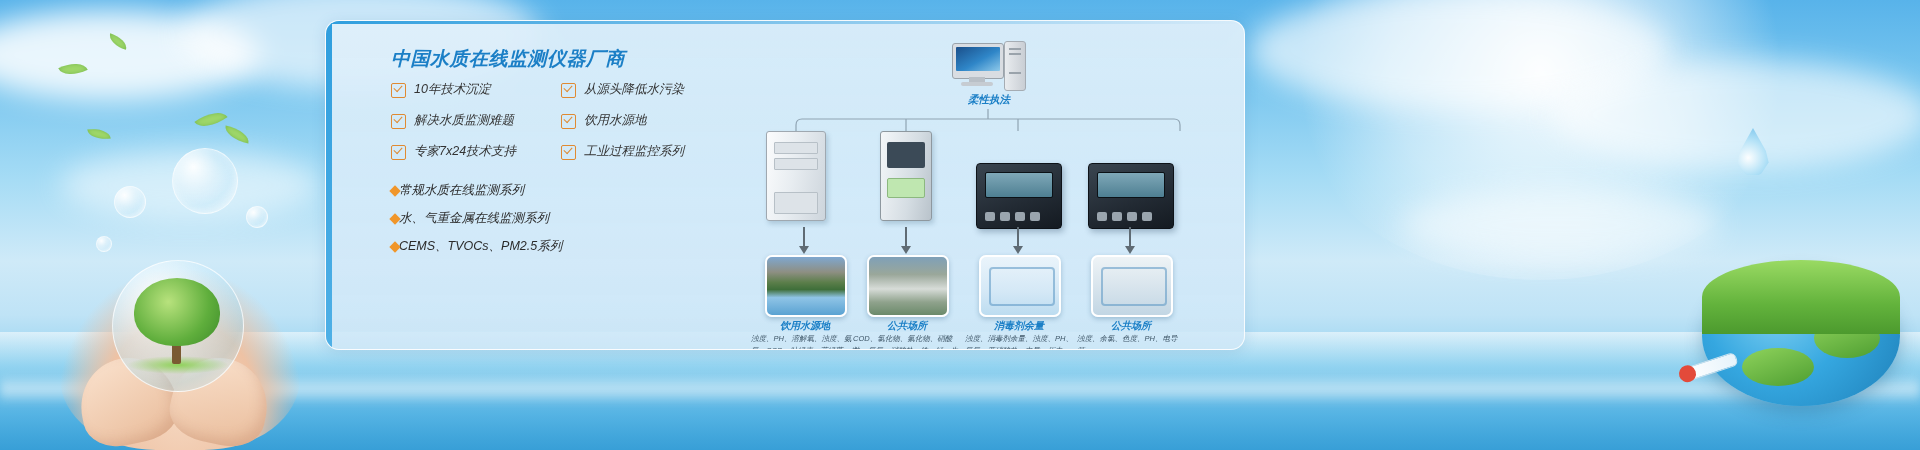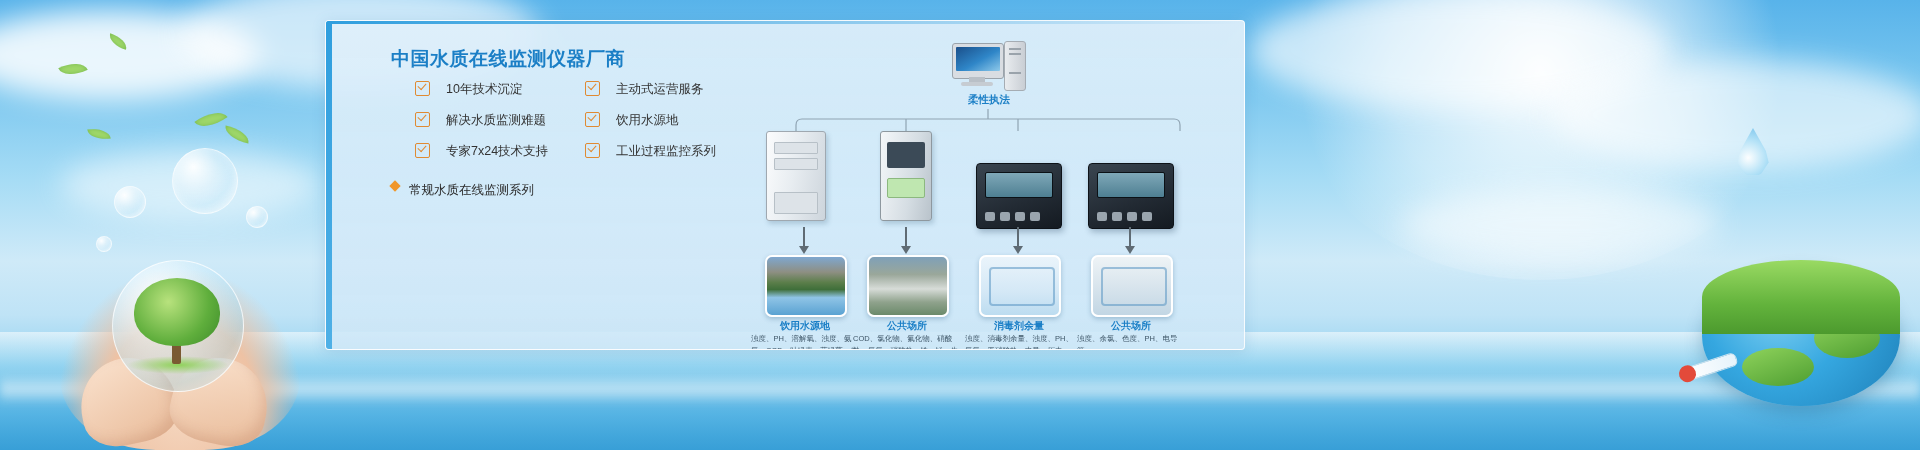--- a/index.html
+++ b/index.html
@@ -46,40 +46,40 @@
     background:radial-gradient(circle at 38% 30%,#7fd0f2 0%,#35a7e0 46%,#1e7fb8 100%);
     box-shadow:0 6px 18px rgba(20,80,120,.3);overflow:hidden;}
   .earthland{position:absolute;border-radius:50%;background:linear-gradient(160deg,#8fd35c,#4e9e31);}
   .earthcap{position:absolute;right:20px;bottom:116px;width:198px;height:74px;border-radius:50% 50% 0 0;
     background:linear-gradient(180deg,#9ada63 0%,#63b33c 60%,#4c9a2e 100%);}
   .thermo{position:absolute;right:182px;bottom:76px;width:54px;height:12px;border-radius:6px;
     background:linear-gradient(90deg,#ffffff,#e6f3fb);transform:rotate(-18deg);border:1px solid #cfe3ef;}
   .thermo:after{content:"";position:absolute;left:-5px;top:-3px;width:17px;height:17px;border-radius:50%;background:#e34a3a;}
 
   
-  .panel{position:absolute;left:325px;top:20px;width:918px;height:328px;border-radius:4px;
+  .panel{position:absolute;left:325px;top:20px;width:918px;height:328px;border-radius:14px;
     background:linear-gradient(180deg,rgba(223,239,250,.93) 0%,rgba(214,235,249,.92) 45%,rgba(206,231,247,.90) 100%);
     border:1px solid rgba(255,255,255,.85);
-    box-shadow:0 2px 14px rgba(60,130,180,.18);overflow:hidden;}
+    box-shadow:0 2px 14px rgba(60,130,180,.18);overflow:hidden;font-style:italic;}
   .panel:before{content:"";position:absolute;left:0;top:0;width:6px;height:100%;
     background:linear-gradient(180deg,#2f9ede,#4fb0e6);}
   .panel:after{content:"";position:absolute;left:0;top:0;height:3px;width:100%;
     background:linear-gradient(90deg,#2f9ede,rgba(47,158,222,0));}
 
   
   .leftcol{position:absolute;left:65px;top:25px;width:350px;}
   .h1{font-size:19px;color:#1b7fc6;font-weight:bold;letter-spacing:.5px;margin:0 0 9px 0;}
   .sub{font-size:11.5px;color:#2c3e50;font-weight:bold;margin:0 0 22px 0;letter-spacing:.2px;}
   .checkgrid{display:grid;grid-template-columns:170px 170px;row-gap:14px;margin-bottom:22px;}
-  .chk{display:flex;align-items:flex-start;gap:16px;font-size:12.5px;color:#333;margin-left:24px;}
+  .chk{display:flex;align-items:flex-end;gap:8px;font-size:12.5px;color:#333;}
   .chkbox{width:13px;height:13px;border:1.4px solid #e08a32;border-radius:2px;position:relative;flex:0 0 auto;background:transparent;}
   .chkbox:after{content:"";position:absolute;left:2px;top:1px;width:7px;height:4px;border-left:1.6px solid #e08a32;border-bottom:1.6px solid #e08a32;transform:rotate(-48deg);}
   .h2{font-size:17px;color:#1b7fc6;font-weight:bold;margin:0 0 14px 0;letter-spacing:.5px;}
   .blist{list-style:none;margin:0;padding:0;}
-  .blist li{display:flex;align-items:flex-start;gap:10px;font-size:12.5px;color:#2b2b2b;margin-bottom:11px;}
+  .blist li{display:flex;align-items:center;gap:0;font-size:12.5px;color:#2b2b2b;margin-bottom:11px;}
   .dia{width:8px;height:8px;background:#f0962a;transform:rotate(45deg);flex:0 0 auto;}
 
   
   .diagram{position:absolute;left:430px;top:10px;width:470px;height:315px;}
   .pc{position:absolute;left:196px;top:12px;width:74px;height:46px;}
   .monitor{position:absolute;left:0;top:0;width:50px;height:34px;border-radius:3px;background:#d9dde2;border:1px solid #9aa3ab;}
   .screen{position:absolute;left:3px;top:3px;right:3px;bottom:7px;border-radius:1px;
     background:linear-gradient(150deg,#1a4f8a,#2f86c8 55%,#8ec9ea);}
   .mstand{position:absolute;left:17px;top:34px;width:16px;height:5px;background:#b9c0c7;}
   .mbase{position:absolute;left:9px;top:39px;width:32px;height:4px;border-radius:2px;background:#c6ccd2;}
@@ -171,21 +171,21 @@
 
     <h1 class="h1">中国水质在线监测仪器厂商</h1>
 
     <div class="checkgrid">
       <div class="chk">
         <span class="chkbox"></span>
         <span>10年技术沉淀</span>
       </div>
       <div class="chk">
         <span class="chkbox"></span>
-        <span>主动式运营服务</span>
+        <span>从源头降低水污染</span>
       </div>
       <div class="chk">
         <span class="chkbox"></span>
         <span>解决水质监测难题</span>
       </div>
       <div class="chk">
         <span class="chkbox"></span>
         <span>饮用水源地</span>
       </div>
       <div class="chk">
@@ -196,20 +196,28 @@
         <span class="chkbox"></span>
         <span>工业过程监控系列</span>
       </div>
     </div>
 
 
     <ul class="blist">
       <li>
         <span class="dia"></span>
         <span>常规水质在线监测系列</span>
+      </li>
+      <li>
+        <span class="dia"></span>
+        <span>水、气重金属在线监测系列</span>
+      </li>
+      <li>
+        <span class="dia"></span>
+        <span>CEMS、TVOCs、PM2.5系列</span>
       </li>
     </ul>
   </div>
 
   <div class="diagram">
 
     <div class="pc">
       <div class="monitor">
         <div class="screen"></div>
       </div>

